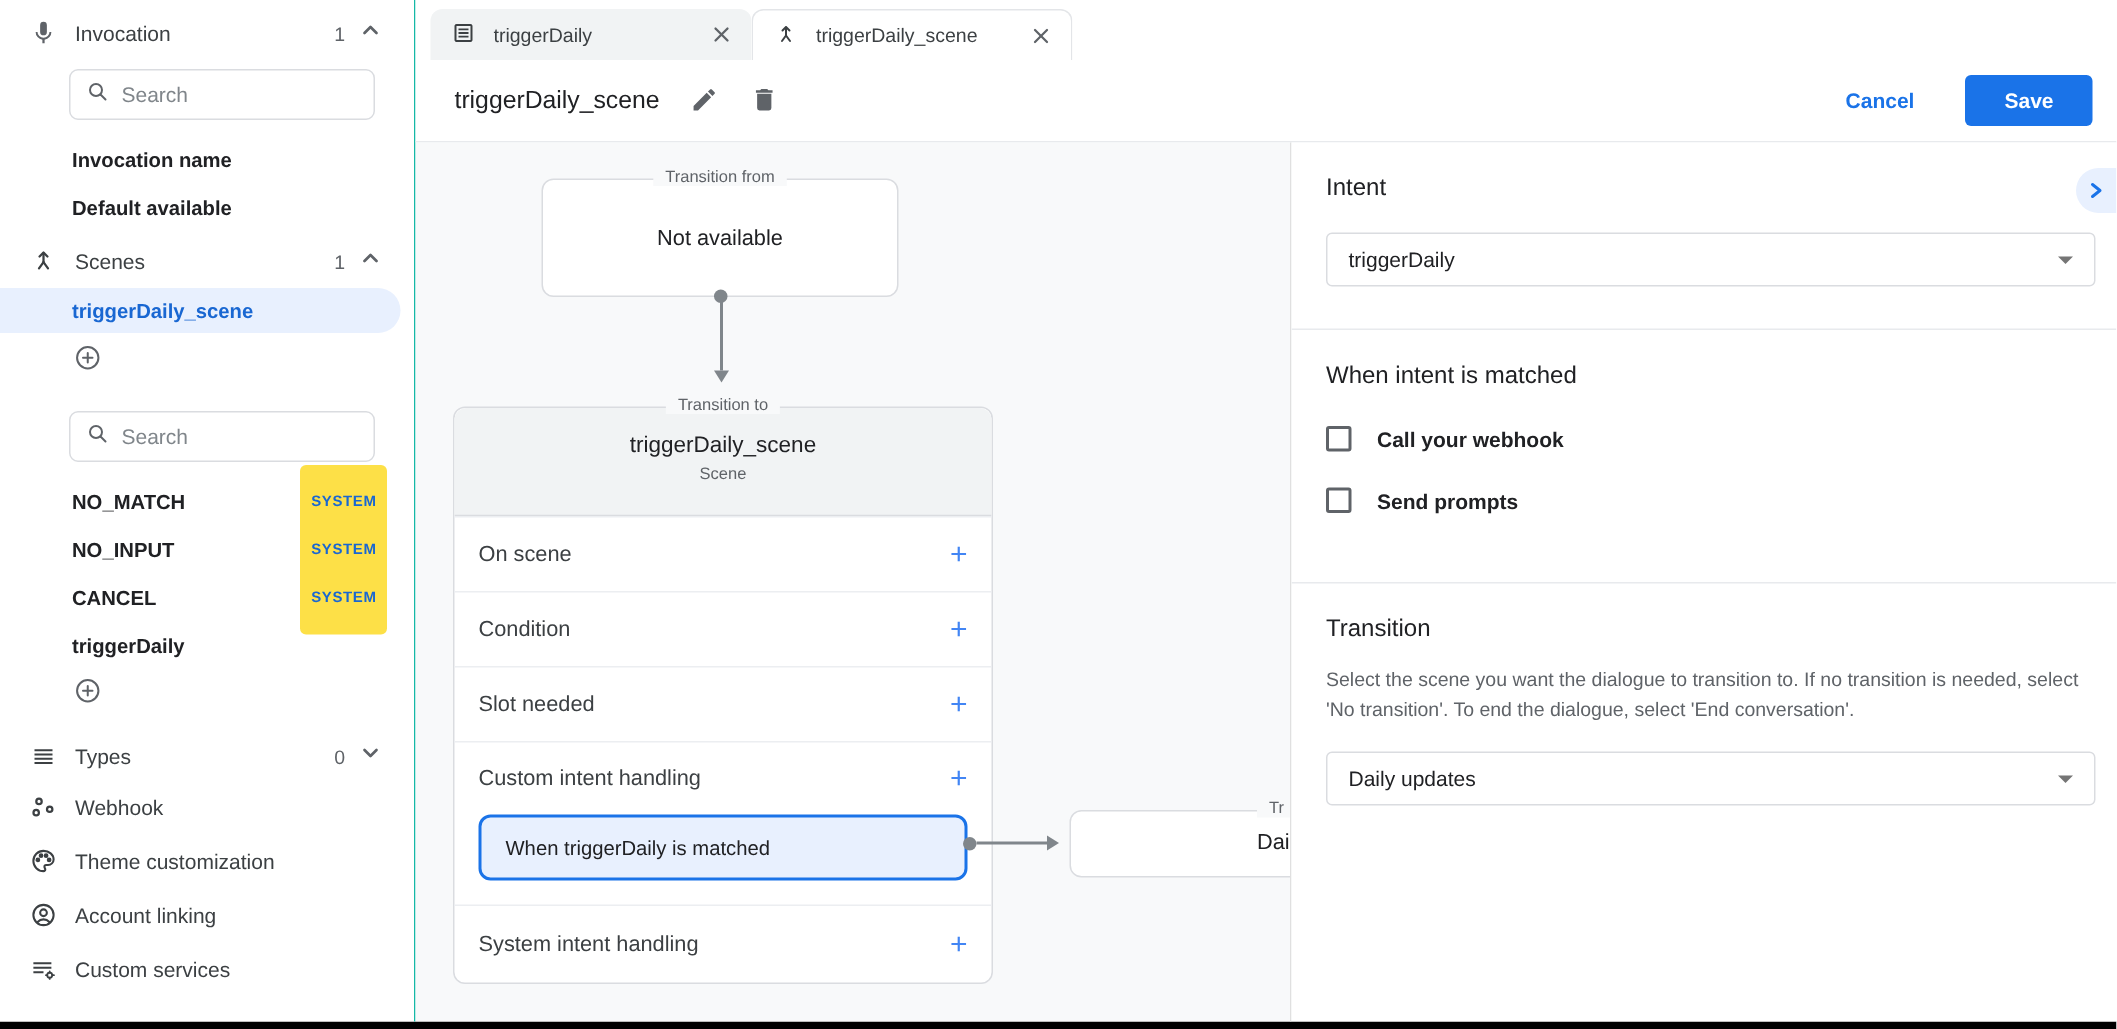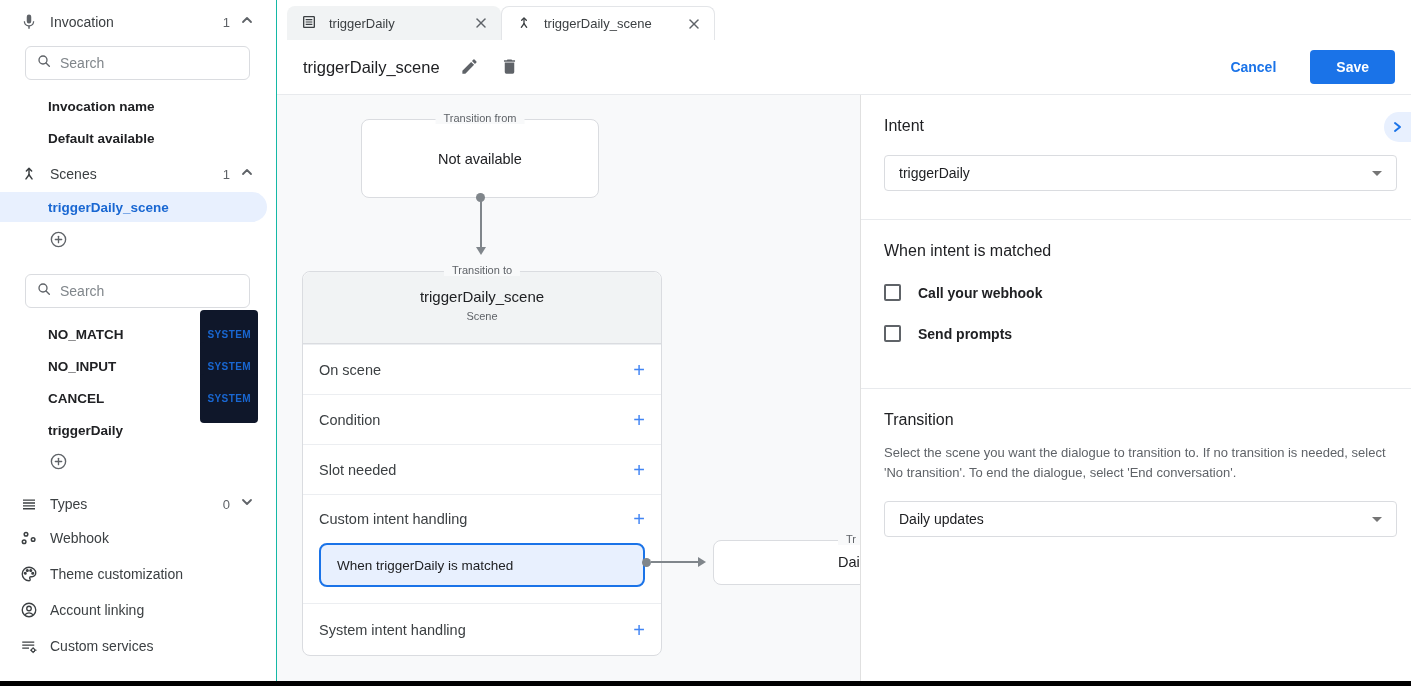--- a/index.html
+++ b/index.html
@@ -7,26 +7,26 @@
   body { font-family:"Liberation Sans", sans-serif; background:#fff; color:#202124; }
   .app { display:flex; width:1411px; height:681px; }
 
   
   .sidebar { width:277px; height:100%; background:#fff; border-right:1px solid #14b8a6; padding-top:6px; flex:none; overflow:hidden; }
   .sec-head { display:flex; align-items:center; height:32px; padding:0 18px 0 20px; }
   .sec-head .lbl { margin-left:12px; font-size:14px; color:#3c4043; flex:1; }
   .sec-head .cnt { font-size:13px; color:#5f6368; margin-right:10px; }
   .icon16 { width:18px; height:18px; flex:none; }
   .icon16 svg, .icon20 svg { display:block; }
-  .searchbox { margin:8px 26px 10px 25px; height:34px; border:1px solid #dadce0; border-radius:6px; display:flex; align-items:center; padding:0 10px; }
+  .searchbox { margin:8px 26px 10px 46px; height:34px; border:1px solid #dadce0; border-radius:6px; display:flex; align-items:center; padding:0 10px; }
   .searchbox input { border:none; outline:none; font-size:14px; color:#3c4043; margin-left:8px; width:130px; background:transparent; font-family:inherit; }
   .searchbox input::placeholder { color:#80868b; }
   .side-item { display:flex; align-items:center; height:32px; padding-left:48px; padding-right:18px; font-size:13.5px; }
   .side-item.bold { font-weight:700; color:#202124; }
-  .badge { margin-left:auto; background:#0f172a; color:#1967d2; font-size:10px; font-weight:700; letter-spacing:.4px; padding:19px 7px; border-radius:4px; }
+  .badge { margin-left:auto; background:#fde047; color:#1967d2; font-size:10px; font-weight:700; letter-spacing:.4px; padding:19px 7px; border-radius:4px; }
   .sel-item { display:flex; align-items:center; height:30px; margin:2px 9px 2px 0; padding-left:48px; background:#e8f0fe; border-radius:0 15px 15px 0; color:#1967d2; font-weight:700; font-size:13.5px; }
   .add-row { display:flex; align-items:center; height:34px; padding-left:49px; }
   .link-row { display:flex; align-items:center; height:36px; padding:0 18px 0 20px; }
   .link-row .lbl { margin-left:12px; font-size:14px; color:#3c4043; }
   .gap4 { height:4px; } .gap8 { height:8px; }
 
   
   .content { flex:1; display:flex; flex-direction:column; min-width:0; }
   .tabbar { height:40px; background:#fff; display:flex; align-items:flex-end; padding-left:10px; flex:none; }
   .tab { height:34px; width:214px; display:flex; align-items:center; padding:0 12px 0 14px; border-radius:8px 8px 0 0; font-size:13px; color:#3c4043; }

